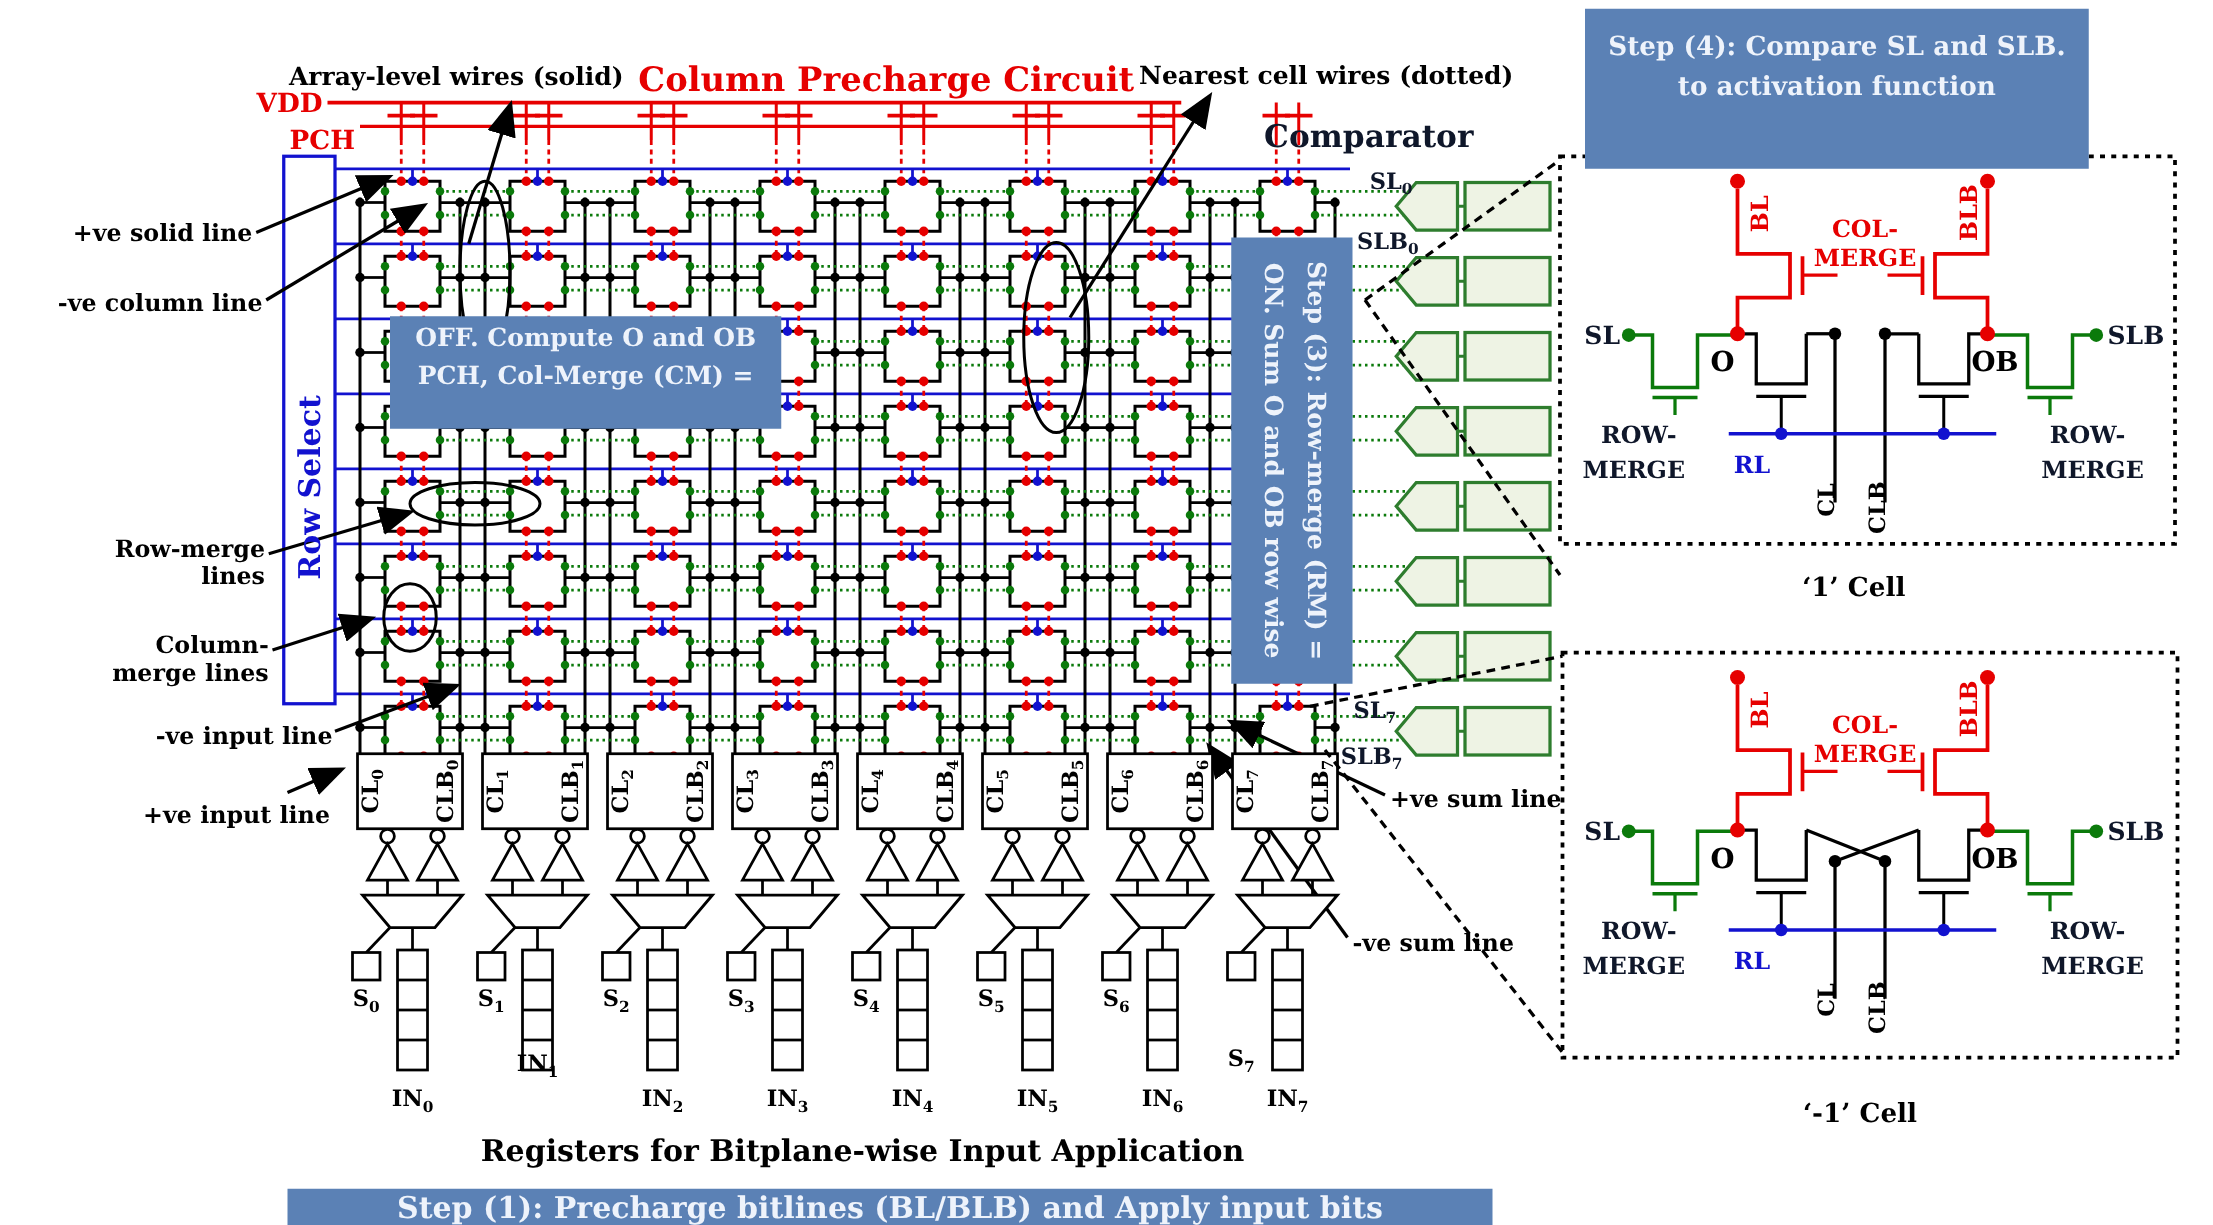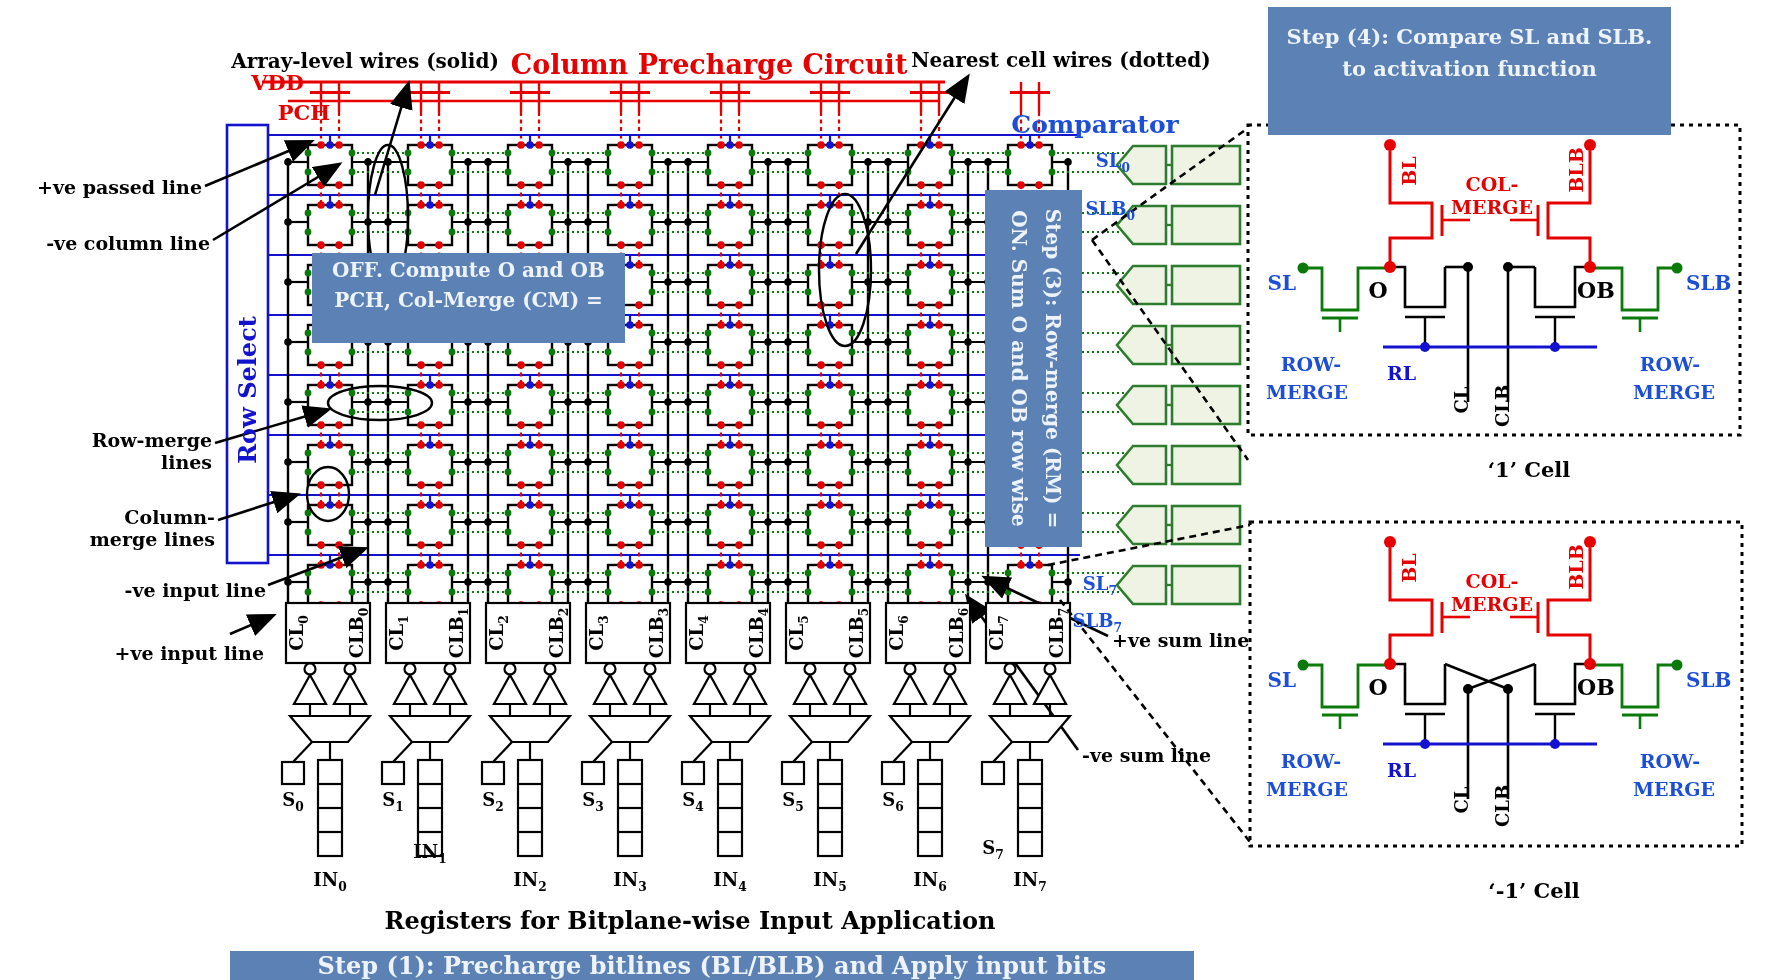--- a/index.html
+++ b/index.html
@@ -4,22 +4,22 @@
 <style>
   html,body{margin:0;padding:0;background:#fff;}
   #stage{position:relative;width:1770px;height:980px;overflow:hidden;background:#fff;
          font-family:"DejaVu Serif","Liberation Serif",serif;font-weight:bold;}
   #cv{position:absolute;left:0;top:0;}
   .lab{position:absolute;white-space:nowrap;color:#000;line-height:1;}
   .c{transform:translate(-50%,-50%);text-align:center;}
   .r{transform:translate(-100%,-50%);text-align:right;}
   .l{transform:translate(0,-50%);}
   .rot{transform:translate(-50%,-50%) rotate(-90deg);}
-  .red{color:#e60000;} .blue{color:#1212cf;} .green{color:#1d4ed8;margin-top:15px;}
-  .s18{font-size:18px;} .s19{font-size:19px;} .s20{font-size:20px;} .s21{font-size:21px;margin-left:46px;}
+  .red{color:#e60000;} .blue{color:#1212cf;} .green{color:#0f172a;}
+  .s18{font-size:18px;} .s19{font-size:19px;} .s20{font-size:20px;} .s21{font-size:21px;}
   .s22{font-size:22px;} .s24{font-size:24px;} .s25{font-size:25px;} .s27{font-size:27px;}
   sub{font-size:68%;line-height:0;}
   .stepbox{position:absolute;background:#5b81b5;color:#eef3fb;text-align:center;box-sizing:border-box;}
   #step2{left:312px;top:253px;width:313px;height:90px;font-size:20px;line-height:29.5px;padding-top:3px;}
   #step4{left:1268px;top:7px;width:403px;height:128px;font-size:21px;line-height:32px;padding-top:14px;}
   #step1{left:230px;top:951px;width:964px;height:29px;font-size:24px;line-height:29px;}
   #step3{left:985px;top:190px;width:97px;height:357px;}
   #step3in{position:absolute;left:0;top:0;width:357px;height:97px;transform-origin:0 0;
            transform:rotate(90deg) translateY(-97px);text-align:center;font-size:20px;
            line-height:34px;padding-top:12px;box-sizing:border-box;}
@@ -1517,21 +1517,21 @@
       <circle cx="1590" cy="664" r="6" fill="#e60000" stroke="none"></circle>
     </svg>
 
   <div class="lab c s20" style="left:365px;top:61px">Array-level wires (solid)</div>
   <div class="lab c s27 red" style="left:709px;top:64px">Column Precharge Circuit</div>
   <div class="lab c s20" style="left:1061px;top:60px">Nearest cell wires (dotted)</div>
   <div class="lab r s21 red" style="left:258px;top:82px">VDD</div>
   <div class="lab r s21 red" style="left:284px;top:112px">PCH</div>
   <div class="lab c s25 green" style="left:1095px;top:109px">Comparator</div>
 
-  <div class="lab r s19" style="left:202px;top:187px">+ve passed line</div>
+  <div class="lab r s19" style="left:202px;top:187px">+ve solid line</div>
   <div class="lab r s19" style="left:210px;top:243px">-ve column line</div>
   <div class="lab rot s24 blue" style="left:248px;top:390px">Row Select</div>
   <div class="lab r s19" style="left:212px;top:440px">Row-merge</div>
   <div class="lab r s19" style="left:212px;top:462px">lines</div>
   <div class="lab r s19" style="left:215px;top:517px">Column-</div>
   <div class="lab r s19" style="left:215px;top:539px">merge lines</div>
   <div class="lab r s19" style="left:266px;top:590px">-ve input line</div>
   <div class="lab r s19" style="left:264px;top:653px">+ve input line</div>
   <div class="lab l s19" style="left:1112px;top:640px">+ve sum line</div>
   <div class="lab l s19" style="left:1082px;top:755px">-ve sum line</div>

